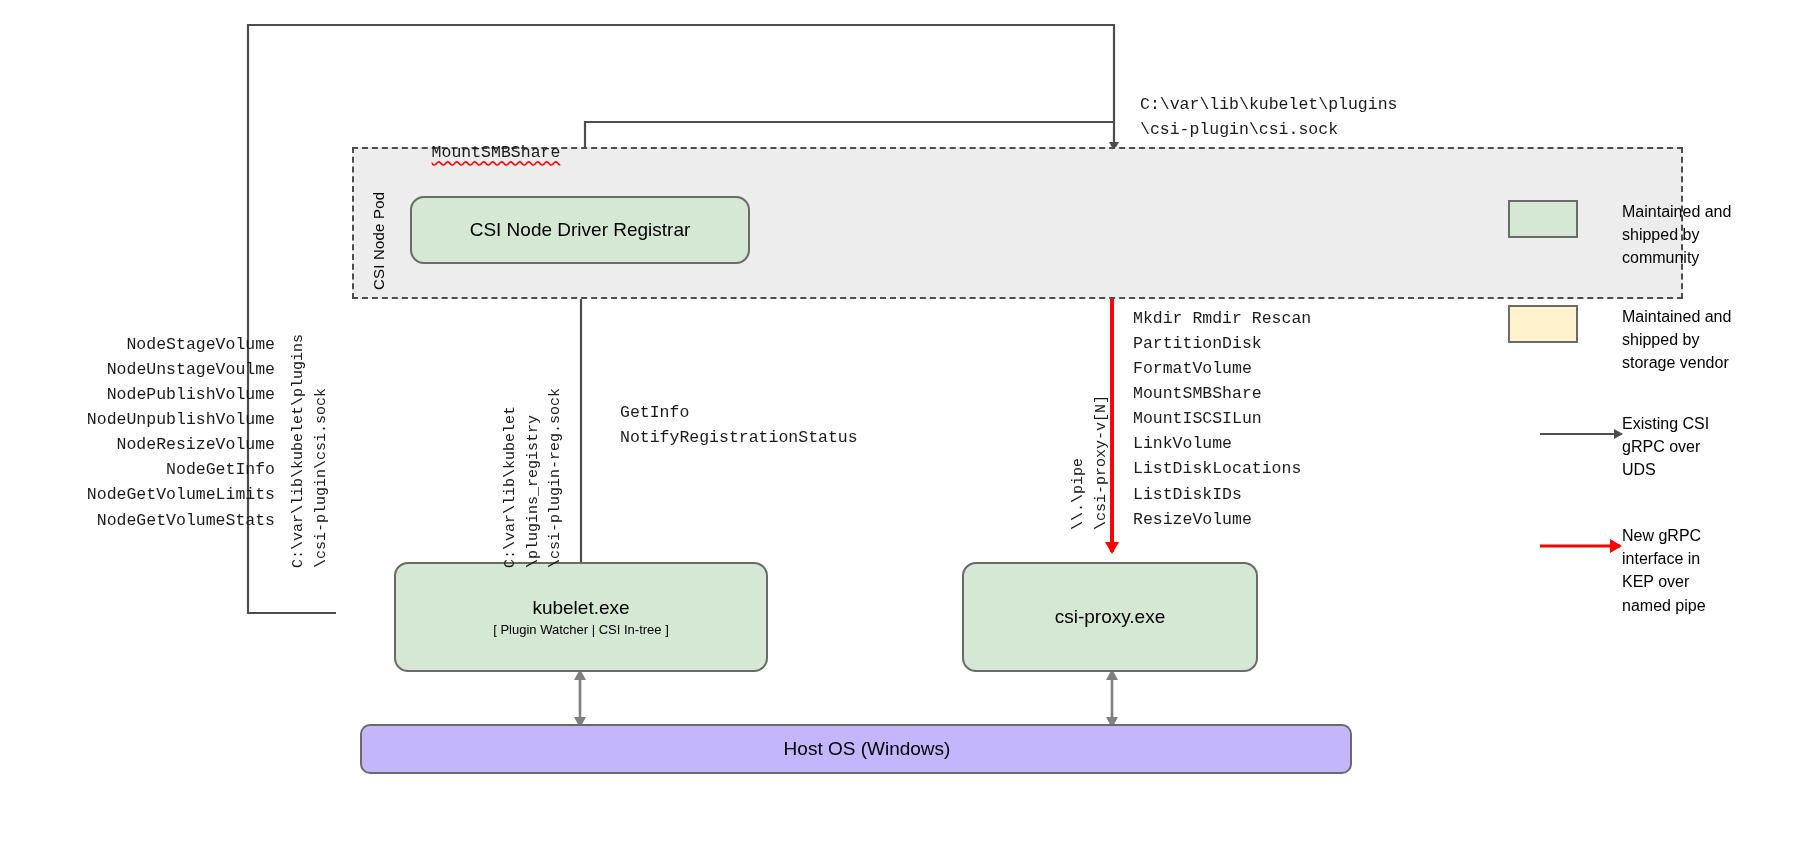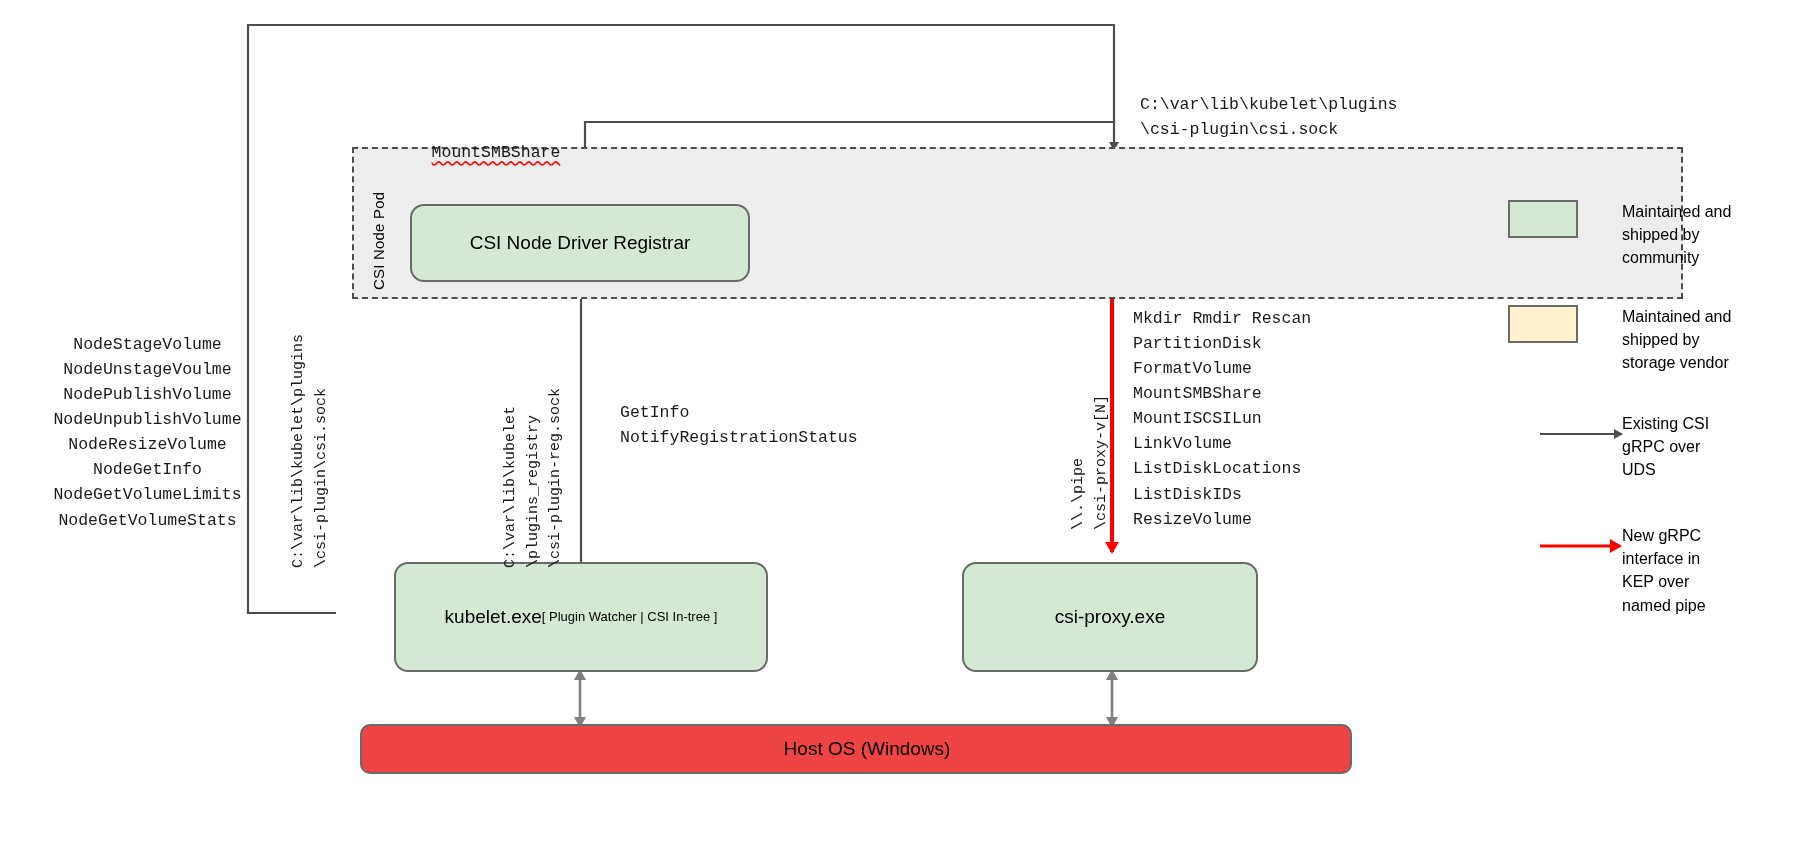--- a/index.html
+++ b/index.html
@@ -8,21 +8,21 @@
 
   #canvas{position:absolute;left:0;top:0;width:1818px;height:842px;}
 
   svg.layer{position:absolute;left:0;top:0;width:1818px;height:842px;pointer-events:none;}
 
   .node-box{position:absolute;box-sizing:border-box;border:2px solid #666666;
             border-radius:14px;display:flex;align-items:center;justify-content:center;
             text-align:center;line-height:1.35;}
   .node-green{background:#d5e8d4;border-color:#6a6a6a;}
   .node-yellow{background:#fff2cc;border-color:#6a6a6a;}
-  .node-blue{background:#ef4444;border-color:#6a6a6a;border-radius:10px;padding-left:22px;}
+  .node-blue{background:#c4b5fd;border-color:#6a6a6a;border-radius:10px;padding-left:22px;}
 
   .pod-box{position:absolute;box-sizing:border-box;background:#ededed;
            border:2px dashed #4d4d4d;}
   .pod-label{position:absolute;font-size:15px;color:#000;
              writing-mode:vertical-rl;transform:rotate(180deg);
              white-space:nowrap;letter-spacing:.2px;}
 
   .mono{font-family:"Liberation Mono",monospace;font-size:16.5px;line-height:1.52;
         white-space:pre;color:#1a1a1a;}
   .mono-rot{font-family:"Liberation Mono",monospace;font-size:15px;line-height:1.5;
@@ -91,46 +91,46 @@
       <path d="M 1540 434 L 1622 434" marker-end="url(#arrGray)"></path>
     </g>
     <g stroke="#ff0000" stroke-width="3" fill="none">
       <path d="M 1540 546 L 1620 546" marker-end="url(#arrRed)"></path>
     </g>
   </svg>
 
   <div class="pod-box" style="left:352px;top:147px;width:1331px;height:152px;"></div>
   <div class="pod-label" style="left:370px;top:170px;height:120px;">CSI Node Pod</div>
 
-  <div class="node-box node-green" style="left:410px;top:204px;width:340px;height:78px;">
+  <div class="node-box node-green" style="left:410px;top:196px;width:340px;height:68px;">
     <span class="node-title">CSI Node Driver Registrar</span>
   </div>
 
 
-  <div class="node-box node-green" style="left:394px;top:562px;width:374px;height:110px;flex-direction:row;text-align:center;">
+  <div class="node-box node-green" style="left:394px;top:562px;width:374px;height:110px;flex-direction:column;text-align:center;">
     <span class="node-title">kubelet.exe</span>
     <span class="node-sub">[ Plugin Watcher | CSI In-tree ]</span>
   </div>
 
   <div class="node-box node-green" style="left:962px;top:562px;width:296px;height:110px;">
     <span class="node-title">csi-proxy.exe</span>
   </div>
 
   <div class="node-box node-blue" style="left:360px;top:724px;width:992px;height:50px;">
     <span class="node-title">Host OS (Windows)</span>
   </div>
 
   <div class="abs mono" style="left:392px;top:115px;">
     <span class="spell">MountSMBShare</span>
   </div>
 
   <div class="abs mono" style="left:1140px;top:92px;">C:\var\lib\kubelet\plugins
 \csi-plugin\csi.sock</div>
 
-  <div class="abs mono" style="left:20px;top:332px;width:255px;text-align:center;">NodeStageVolume
+  <div class="abs mono" style="left:20px;top:332px;width:255px;text-align:right;">NodeStageVolume
 NodeUnstageVoulme
 NodePublishVolume
 NodeUnpublishVolume
 NodeResizeVolume
 NodeGetInfo
 NodeGetVolumeLimits
 NodeGetVolumeStats</div>
 
   <div class="abs mono-rot" style="left:288px;top:318px;height:250px;">C:\var\lib\kubelet\plugins
 \csi-plugin\csi.sock</div>

